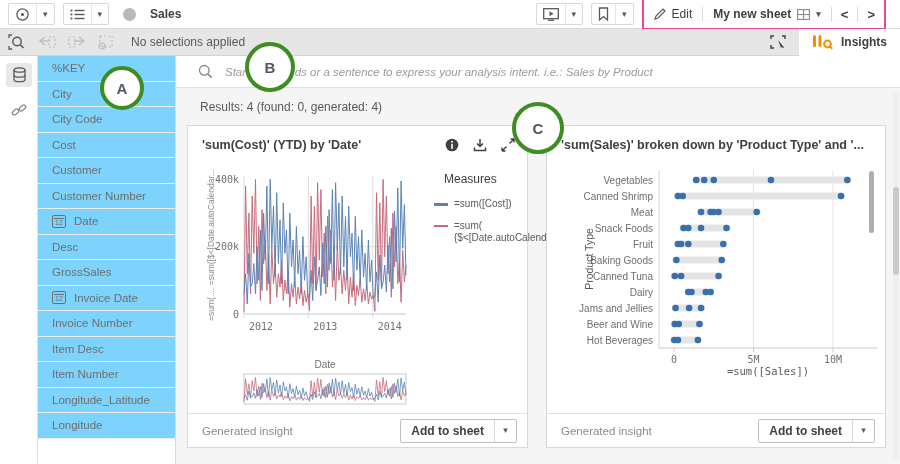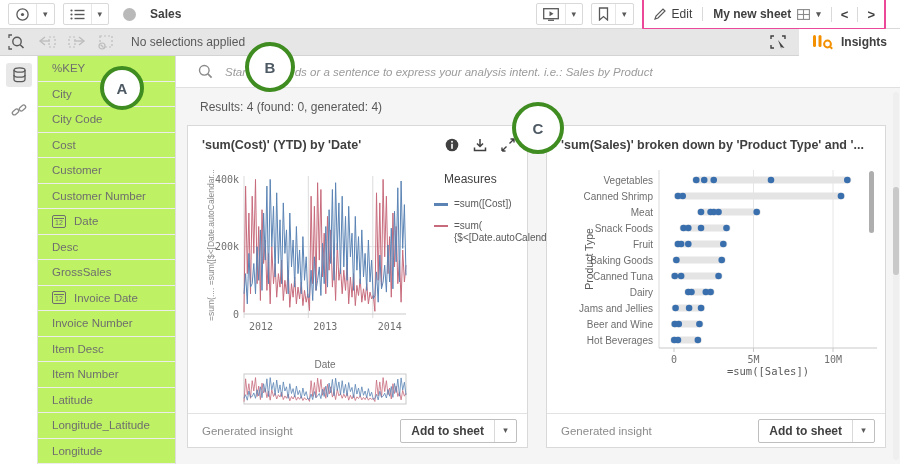--- a/index.html
+++ b/index.html
@@ -43,21 +43,21 @@
               border-right:1px solid #e0e0e0; }
   .rail-btn { position:absolute; left:6px; width:26px; height:24px; border-radius:3px;
               display:flex; align-items:center; justify-content:center; cursor:pointer; }
   .rail-btn.sel { background:#e8e8e8; }
 
   
   .fields { position:absolute; left:38px; top:56px; width:138px; height:408px; background:#fff;
             border-right:1px solid #dcdcdc; overflow:hidden; }
   .field-row { height:25.5px; display:flex; align-items:center; padding-left:14px; gap:8px;
                border-bottom:1px solid #ececec; font-size:11.5px; color:#6e6e6e; cursor:pointer;
-               background:#bef264; }
+               background:#7dd3fc; }
   .cal { width:14px; height:13px; border:1.2px solid #6e6e6e; border-radius:2px; font-size:7px;
          color:#6e6e6e; display:flex; align-items:flex-end; justify-content:center; line-height:1;
          padding-bottom:1px; position:relative; flex:0 0 auto; }
   .cal::before { content:""; position:absolute; top:2px; left:1px; right:1px; border-top:1px solid #6e6e6e; }
 
   
   .panel { position:absolute; left:176px; top:56px; width:724px; height:408px; background:#f5f5f5; }
   .searchrow { position:absolute; left:0; top:0; width:724px; height:32px; background:#fff;
                border-bottom:1px solid #e0e0e0; display:flex; align-items:center; padding-left:22px; gap:12px; }
   .search-ph { font-size:11.5px; font-style:italic; color:#9b9b9b; }
@@ -279,23 +279,20 @@
         <span>Invoice Date</span>
       </div>
       <div class="field-row">
         <span>Invoice Number</span>
       </div>
       <div class="field-row">
         <span>Item Desc</span>
       </div>
       <div class="field-row">
         <span>Item Number</span>
-      </div>
-      <div class="field-row">
-        <span>Latitude</span>
       </div>
       <div class="field-row">
         <span>Longitude_Latitude</span>
       </div>
       <div class="field-row">
         <span>Longitude</span>
       </div>
     </div>
 
   <div class="panel">

